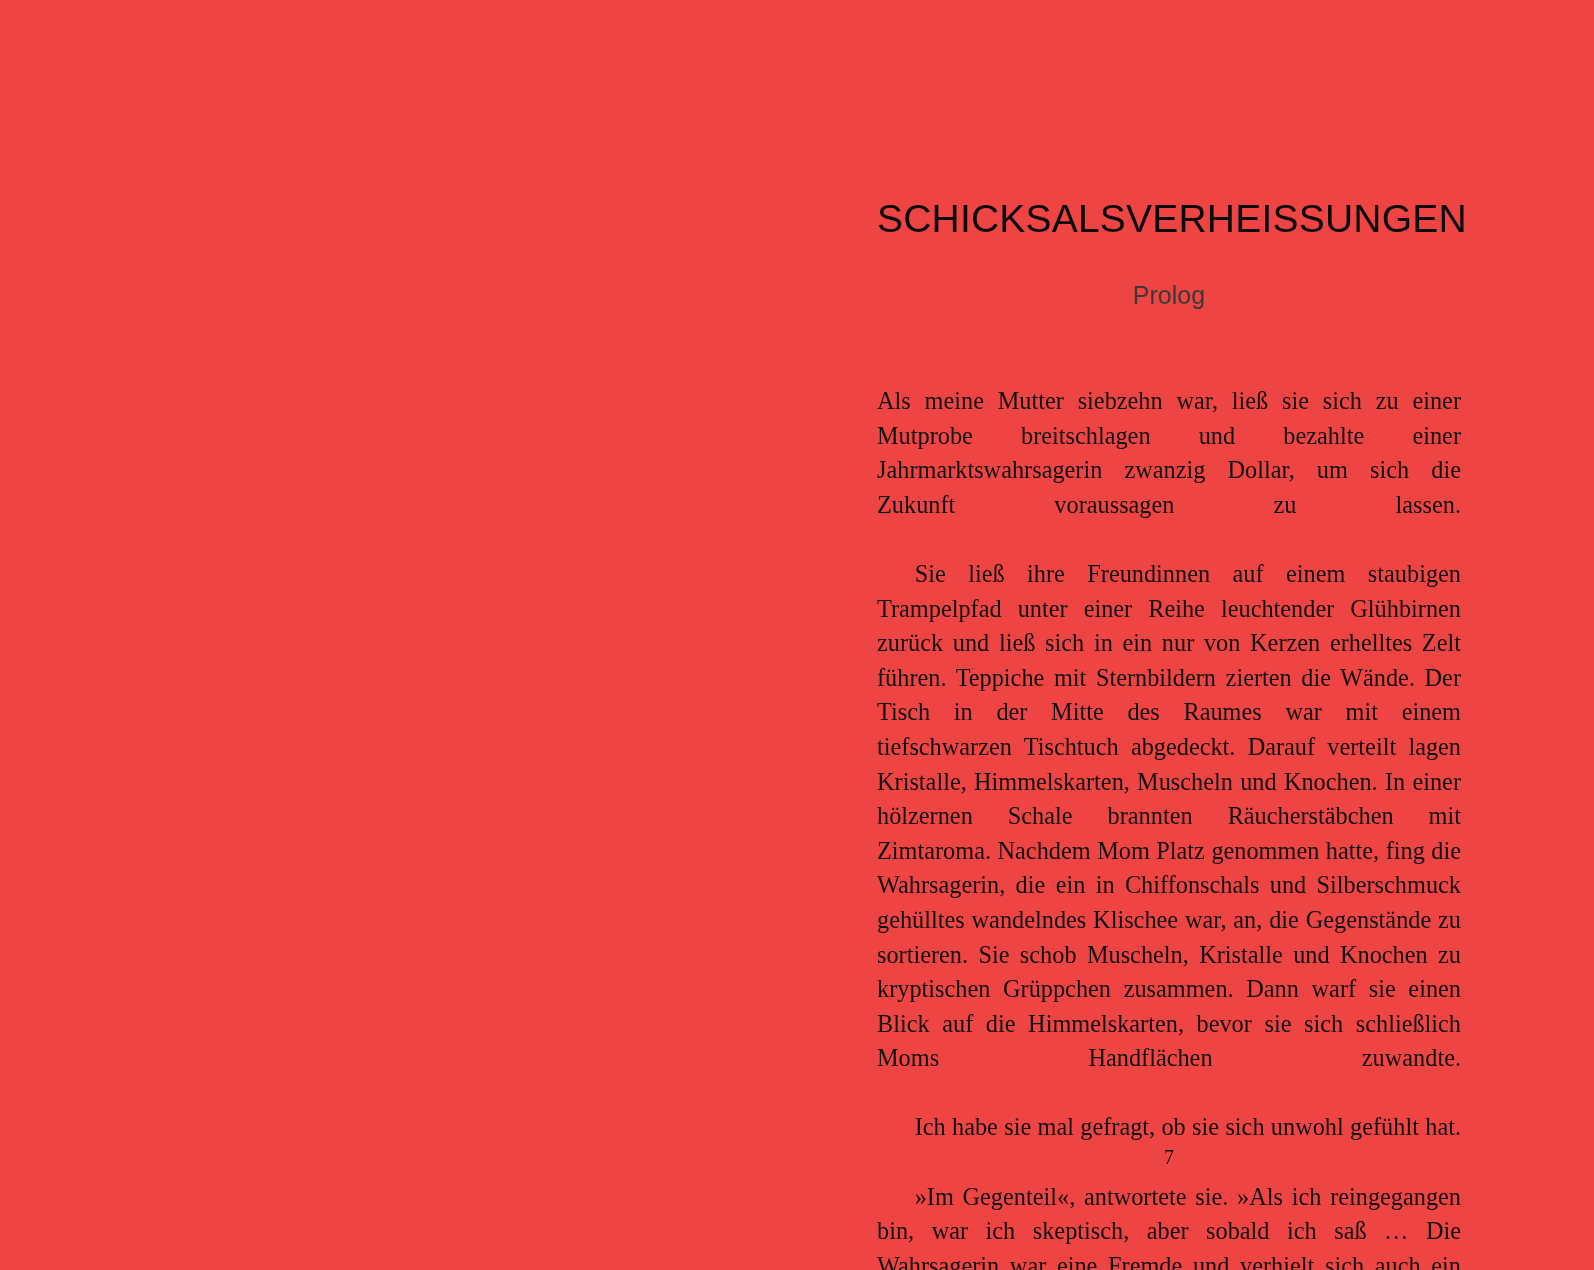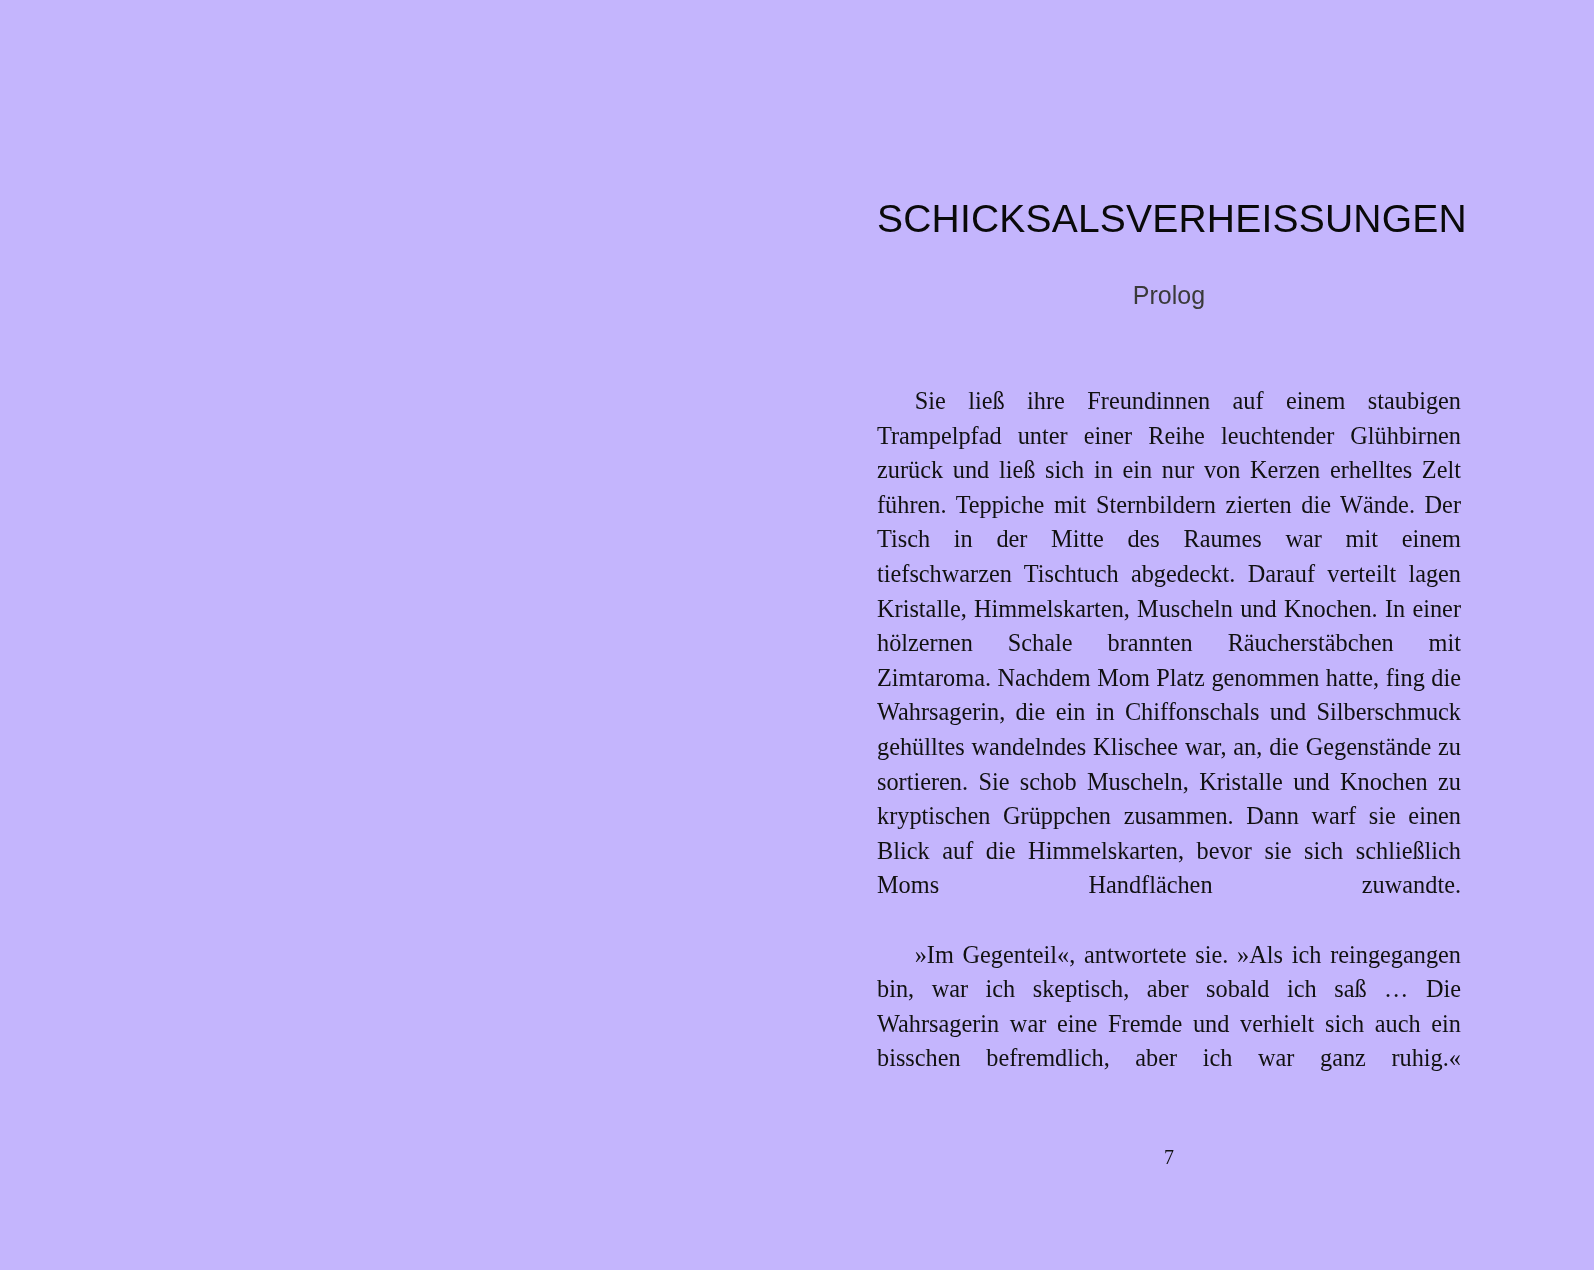--- a/index.html
+++ b/index.html
@@ -4,21 +4,21 @@
 <style>
   html, body {
     margin: 0;
     padding: 0;
     background: #ffffff;
   }
   .page {
     position: relative;
     width: 1594px;
     height: 1270px;
-    background: #c4b5fd;
+    background: #ef4444;
     overflow: hidden;
   }
 
   
   .text-column {
     position: absolute;
     left: 877px;
     top: 196px;
     width: 584px;
   }
@@ -91,21 +91,23 @@
 
 <div class="page">
 
   <div class="text-column">
 
     <h1 class="chapter-title">SCHICKSALSVERHEISSUNGEN</h1>
 
     <div class="chapter-subtitle">Prolog</div>
 
     <div class="body-copy">
+      <p>Als meine Mutter siebzehn war, ließ sie sich zu einer Mutprobe breitschlagen und bezahlte einer Jahrmarktswahrsagerin zwanzig Dollar, um sich die Zukunft voraussagen zu lassen.</p>
       <p class="indented">Sie ließ ihre Freundinnen auf einem staubigen Trampelpfad unter einer Reihe leuchtender Glühbirnen zurück und ließ sich in ein nur von Kerzen erhelltes Zelt führen. Teppiche mit Sternbildern zierten die Wände. Der Tisch in der Mitte des Raumes war mit einem tiefschwarzen Tischtuch abgedeckt. Darauf verteilt lagen Kristalle, Himmelskarten, Muscheln und Knochen. In einer hölzernen Schale brannten Räucherstäbchen mit Zimtaroma. Nachdem Mom Platz genommen hatte, fing die Wahrsagerin, die ein in Chiffonschals und Silberschmuck gehülltes wandelndes Klischee war, an, die Gegenstände zu sortieren. Sie schob Muscheln, Kristalle und Knochen zu kryptischen Grüppchen zusammen. Dann warf sie einen Blick auf die Himmelskarten, bevor sie sich schließlich Moms Handflächen zuwandte.</p>
+      <p class="indented">Ich habe sie mal gefragt, ob sie sich unwohl gefühlt hat.</p>
       <p class="indented">»Im Gegenteil«, antwortete sie. »Als ich reingegangen bin, war ich skeptisch, aber sobald ich saß … Die Wahrsagerin war eine Fremde und verhielt sich auch ein bisschen befremdlich, aber ich war ganz ruhig.«</p>
 
     </div>
 
   </div>
 
   <div class="folio">7</div>
 
 </div>
 

